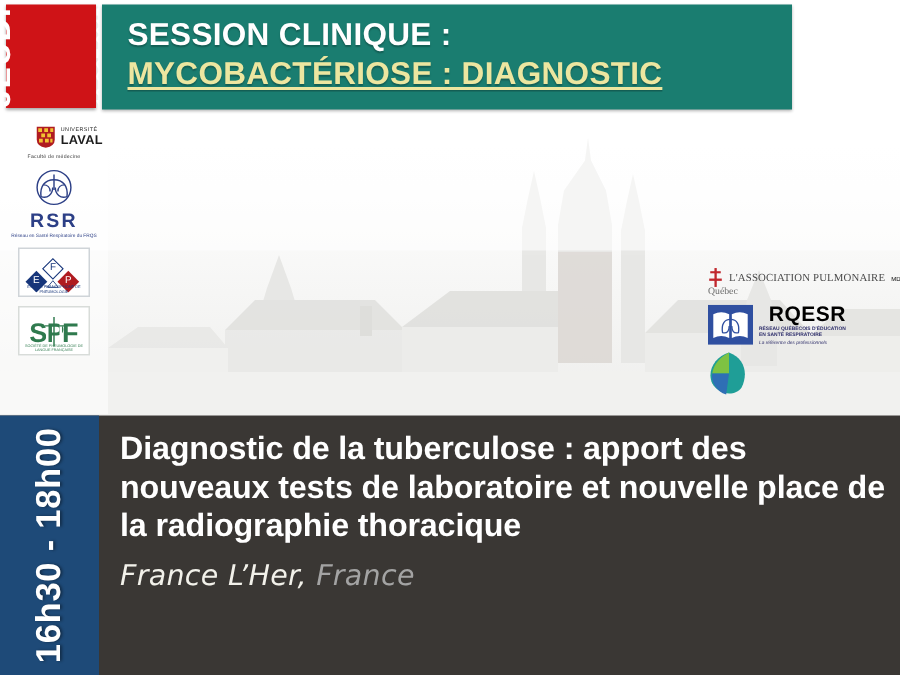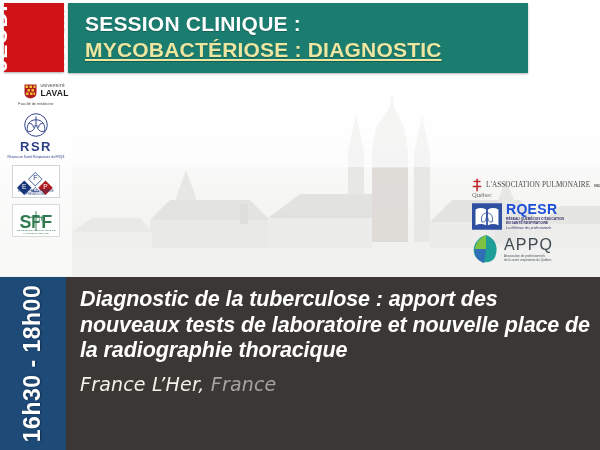--- a/index.html
+++ b/index.html
@@ -121,21 +121,21 @@
   .ap-row { display: flex; align-items: center; gap: 4px; }
   .ap-cross { width: 10px; height: 14px; flex: none; }
   .ap-name { font-size: 7.2px; color: #4a4a4a; font-family: "Liberation Serif", serif; letter-spacing: .1px; white-space: nowrap; }
   .ap-sup { font-size: 4px; vertical-align: super; }
   .ap-que { font-size: 6.5px; color: #6a6a6a; font-family: "Liberation Serif", serif;
             align-self: flex-end; margin-right: 16px; margin-top: -1px; }
 
   .rq-row { display: flex; align-items: center; gap: 4px; }
   .rq-mark { width: 30px; height: 27px; flex: none; }
   .rq-txt { line-height: 1.05; }
-  .rq-name { font-size: 14px; font-weight: bold; color: #1d4ed8; letter-spacing: .3px; }
+  .rq-name { font-size: 14px; font-weight: bold; color: #000000; letter-spacing: .3px; text-align: right; }
   .rq-sub { font-size: 3.3px; font-weight: bold; color: #2f2f6b; line-height: 1.25; }
   .rq-tag { font-size: 3.2px; font-style: italic; color: #2f2f6b; margin-top: 2px; }
 
   .appq-row { display: flex; align-items: center; gap: 4px; }
   .appq-mark { width: 28px; height: 30px; flex: none; }
   .appq-txt { line-height: 1.05; }
   .appq-name { font-size: 16px; color: #3f4a52; letter-spacing: 1.2px; font-weight: 300; }
   .appq-sub { font-size: 3.1px; color: #4a5560; line-height: 1.3; }
 
   
@@ -165,21 +165,20 @@
     position: absolute;
     left: 80px; top: 10px;
     right: 10px;
   }
   .talk-title {
     color: #ffffff;
     font-size: 21.5px;
     font-weight: bold;
     line-height: 25.5px;
     letter-spacing: -.1px;
-    font-style: italic;
   }
   .talk-speaker {
     margin-top: 9px;
     font-size: 19px;
     font-style: italic;
     font-family: "DejaVu Sans", sans-serif;
     letter-spacing: .2px;
   }
   .sp-name { color: #f2f1ea; }
   .sp-country { color: #a3a3a3; }
@@ -355,25 +354,20 @@
         <div class="rq-tag">La référence des professionnels</div>
       </div>
     </div>
 
     <div class="appq-row">
       <svg class="appq-mark" viewBox="0 0 30 32">
         <path d="M15 1 C26 5 29 16 24 26 C19 33 7 31 3 23 C-1 14 5 4 15 1 Z" fill="#1f9e97"></path>
         <path d="M15 1 C9 4 4 9 3 16 L15 16 Z" fill="#7ec242"></path>
         <path d="M3 16 C2 22 6 29 13 31 L15 16 Z" fill="#2f6fb5"></path>
       </svg>
-      <div class="appq-txt">
-        <div class="appq-name">APPQ</div>
-        <div class="appq-sub">Association de professionnels</div>
-        <div class="appq-sub">de la santé respiratoire du Québec</div>
-      </div>
     </div>
 
   </div>
 
   <div class="bottom-band">
     <div class="time-block">
       <div class="time-text">16h30 - 18h00</div>
     </div>
     <div class="talk">
       <div class="talk-title">Diagnostic de la tuberculose : apport des nouveaux tests de laboratoire et nouvelle place de la radiographie thoracique</div>

